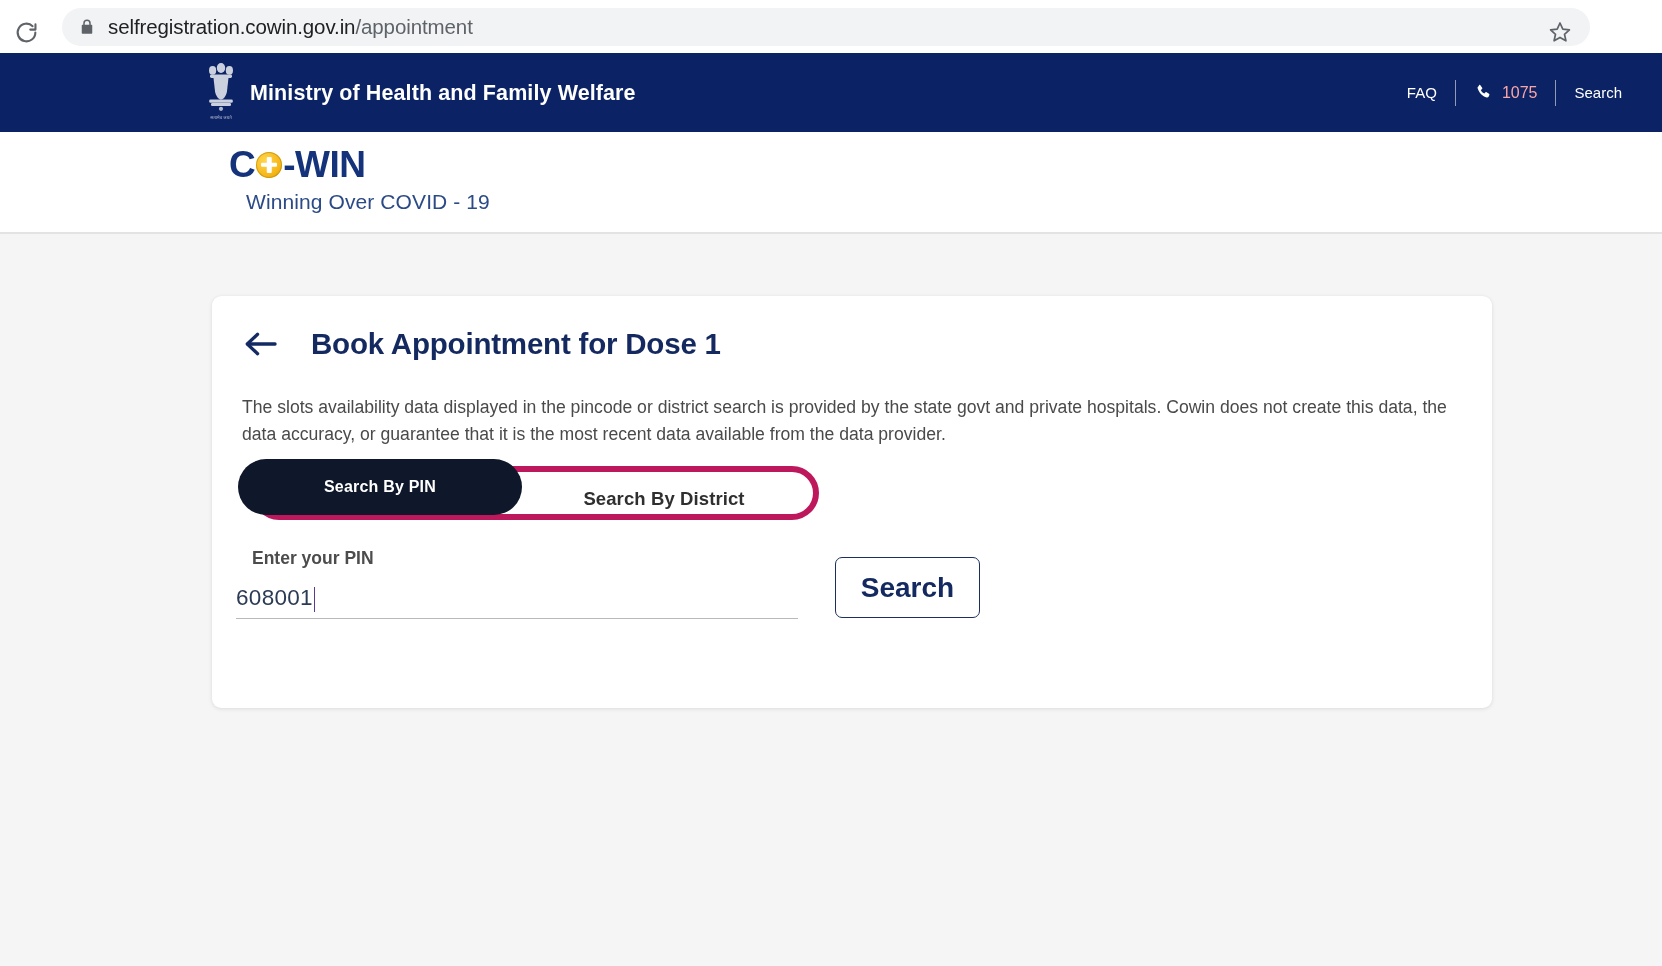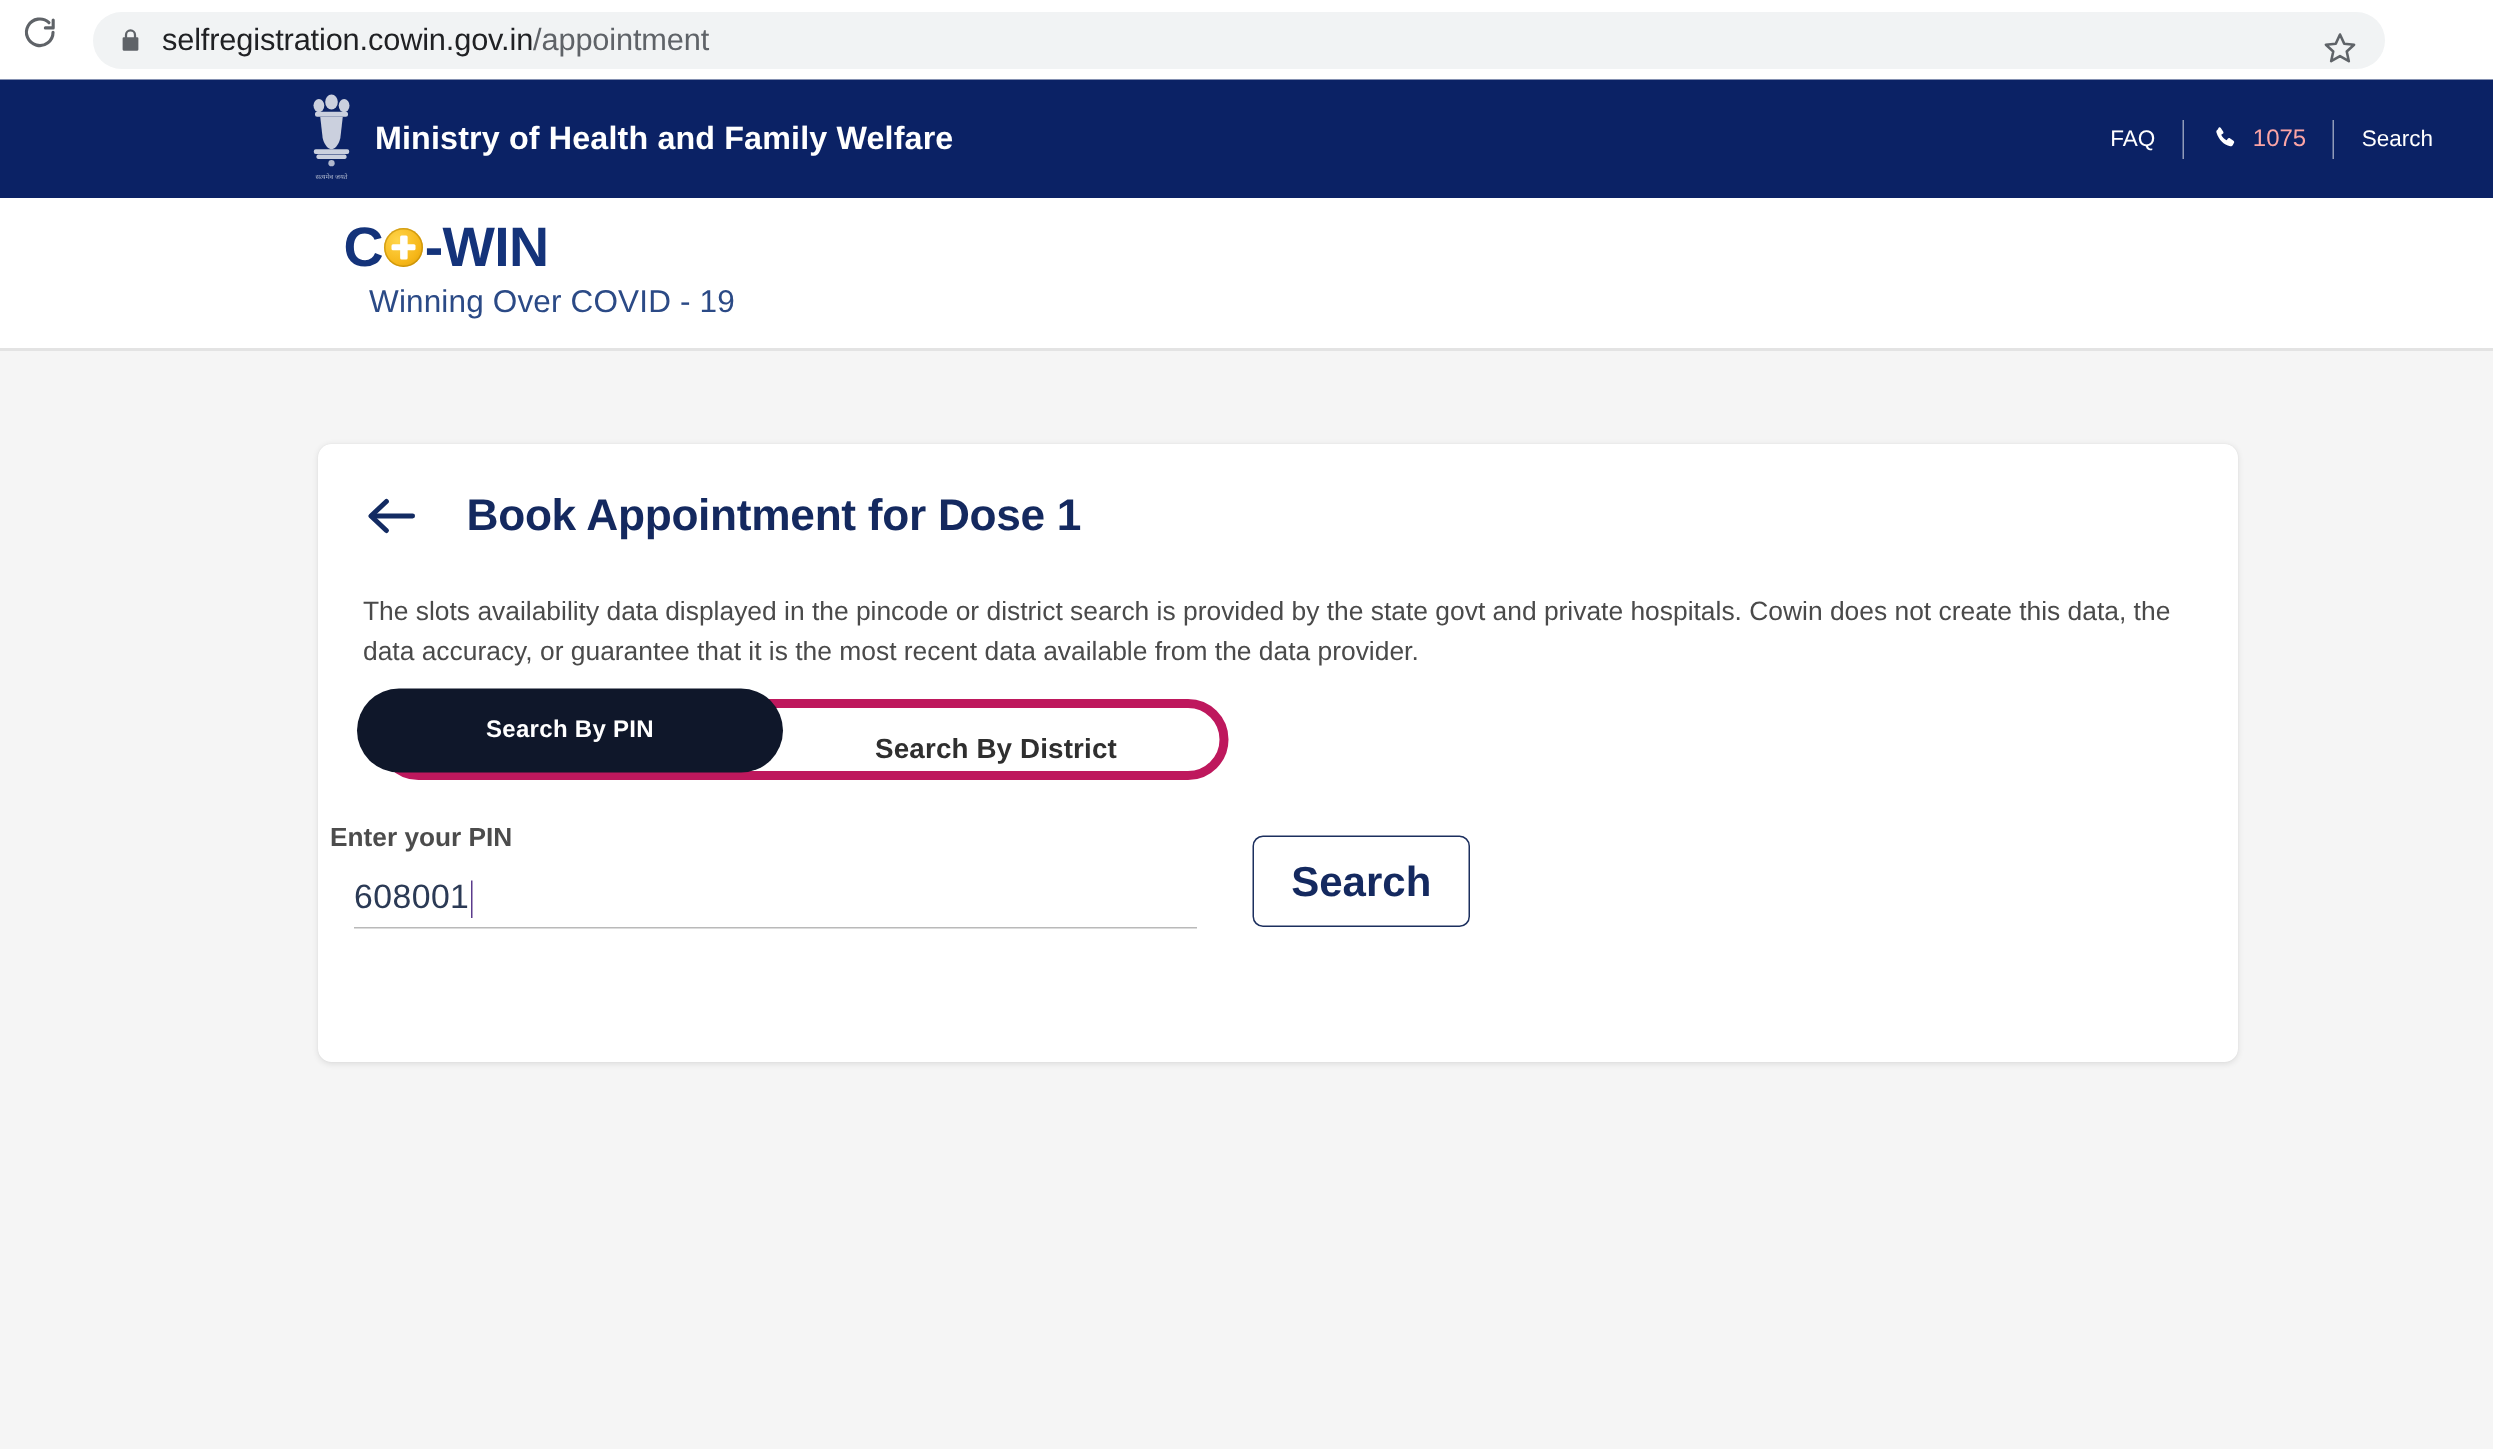--- a/index.html
+++ b/index.html
@@ -8,21 +8,21 @@
     background: #ffffff;
     font-family: "Liberation Sans", sans-serif;
     overflow: hidden;
   }
 
   
   .browser-bar {
     position: absolute; left: 0; top: 0;
     width: 1662px; height: 53px;
     background: #ffffff;
-    display: flex; align-items: flex-start;
+    display: flex; align-items: flex-end;
   }
   .reload-btn {
     width: 42px; height: 42px; margin-left: 5px;
     display: flex; align-items: center; justify-content: center;
     border-radius: 50%;
     color: #5f6368;
   }
   .reload-btn svg { display: block; }
   .omnibox {
     position: absolute; left: 62px; top: 8px;
@@ -171,21 +171,21 @@
     width: 284px; height: 56px;
     background: #0f172a;
     border-radius: 35px;
     display: flex; align-items: center; justify-content: center;
     font-size: 16px; font-weight: 700; color: #ffffff;
     letter-spacing: 0.2px;
   }
 
   
   .field-label {
-    position: absolute; left: 220px; top: 548px;
+    position: absolute; left: 252px; top: 548px;
     font-size: 17.5px; font-weight: 700; color: #4c4c4c;
   }
   .pin-input-wrap {
     position: absolute; left: 236px; top: 575px;
     width: 562px; height: 43px;
     border-bottom: 1.5px solid #b9b9b9;
     display: flex; align-items: flex-end;
   }
   .pin-value {
     font-size: 22.5px; color: #2b3a55; letter-spacing: 0.3px;

